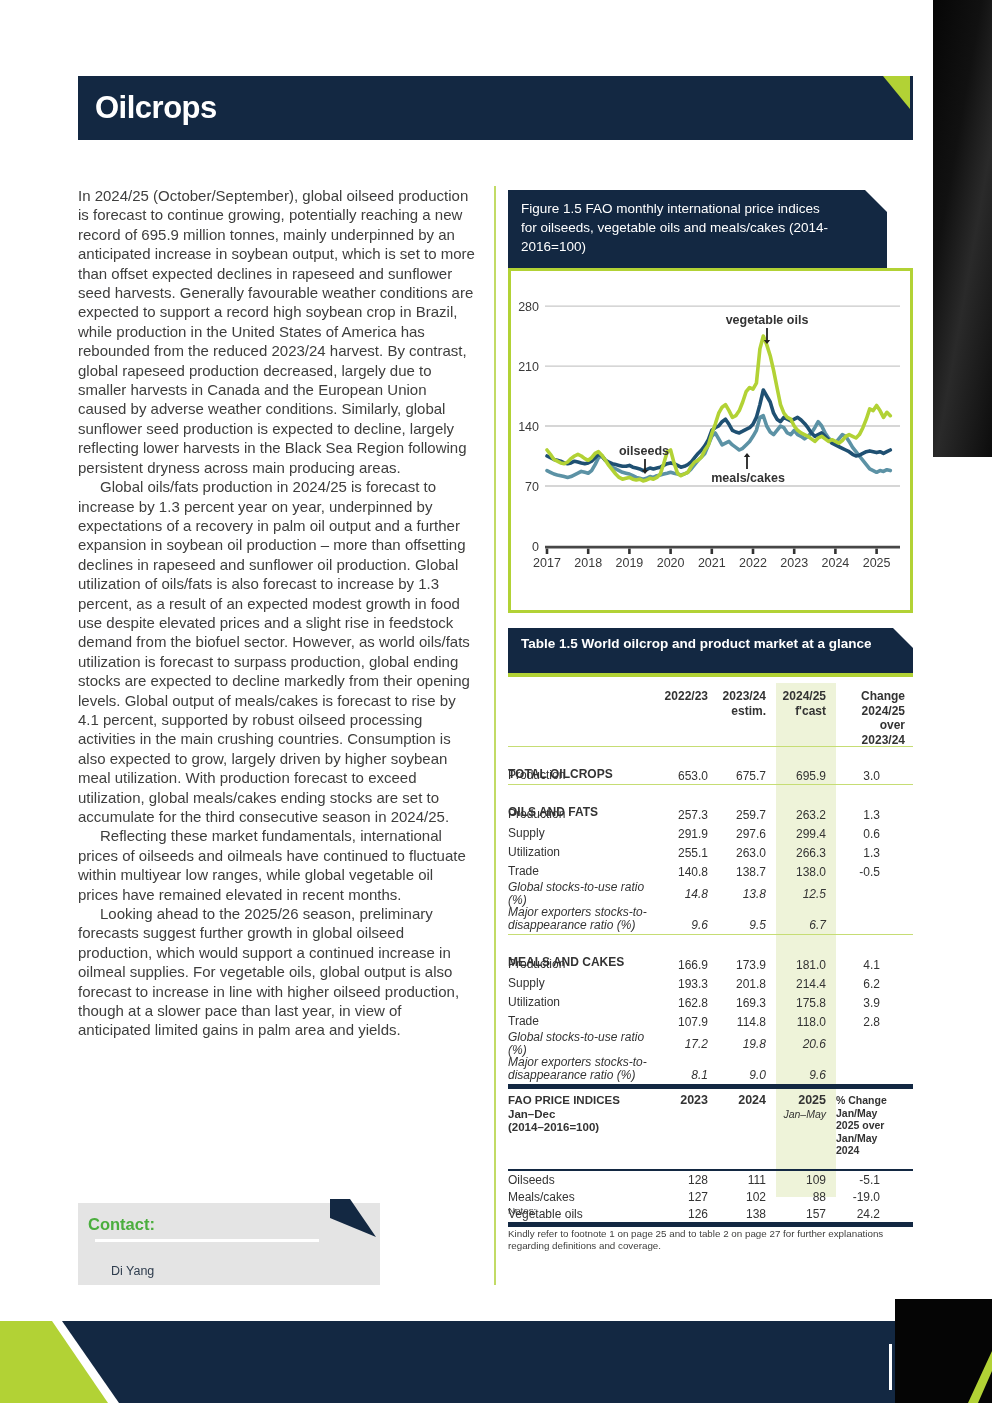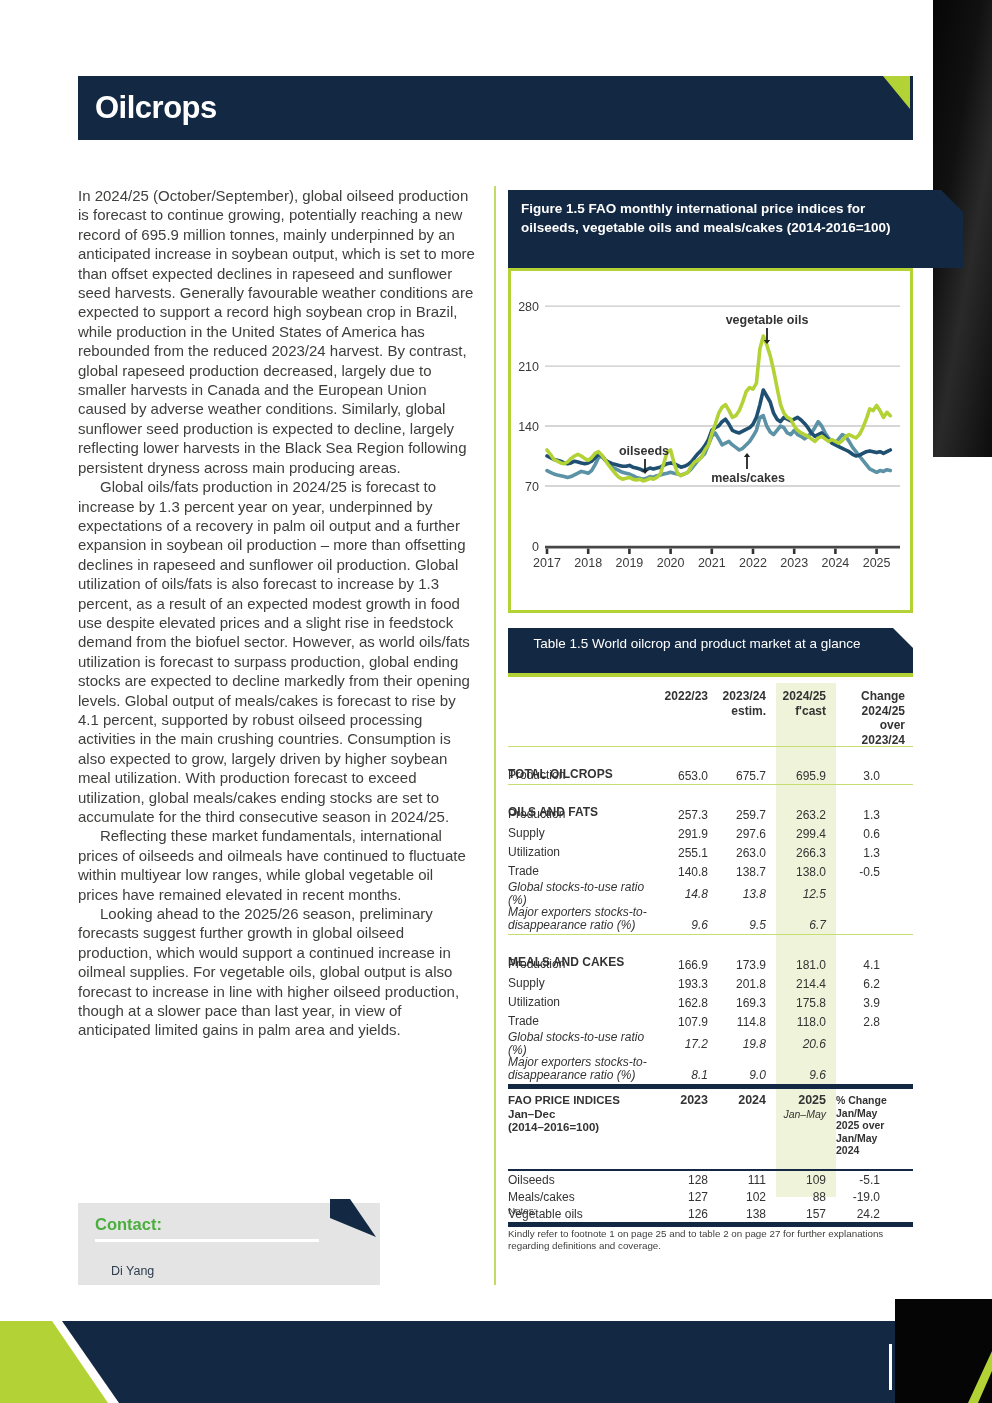--- a/index.html
+++ b/index.html
@@ -21,49 +21,49 @@
   
   .body-col{position:absolute;left:78px;top:186px;width:397px;font-size:15px;line-height:19.4px;
       color:#3e3e3d;text-align:left;}
   .body-col p{margin:0;}
   .body-col p.indent{text-indent:22px;}
 
   .col-divider{position:absolute;left:494px;top:186px;width:2px;height:1099px;background:#c2db66;}
 
   
   .contact-box{position:absolute;left:78px;top:1203px;width:302px;height:82px;background:#e4e4e4;}
-  .contact-box .c-head{margin:0;padding:12px 0 0 17px;font-size:16.5px;font-weight:bold;color:#4bae3e;}
+  .contact-box .c-head{margin:0;padding:12px 0 0 10px;font-size:16.5px;font-weight:bold;color:#4bae3e;}
   .contact-box .c-rule{margin:5px 0 0 17px;width:224px;height:3px;background:#ffffff;}
   .contact-box .c-name{margin:16px;padding:6px 0 0 17px;font-size:12.5px;color:#2e3c4d;}
   .contact-ribbon{position:absolute;right:2px;top:-4px;}
 
   
   .footer-band{position:absolute;left:0;top:1321px;width:895px;height:82px;background:#132842;
       clip-path:polygon(62px 0,100% 0,100% 100%,119px 100%);}
   .footer-green{position:absolute;left:0;top:1321px;width:120px;height:82px;background:#b2d235;
       clip-path:polygon(0 0,52px 0,108px 100%,0 100%);}
   .footer-text{position:absolute;right:132px;top:1400px;text-align:center;color:#ffffff;
       font-size:13px;line-height:16.5px;}
   .footer-vline{position:absolute;left:889px;top:1344px;width:3px;height:46px;background:#ffffff;}
 
   
   .right-col{position:absolute;left:508px;top:0;width:405px;}
 
-  .fig-title{position:absolute;left:0;top:190px;width:455px;height:78px;background:#132842;
-      box-sizing:border-box;padding:9px 58px 0 13px;color:#fff;font-size:13.5px;font-weight:bold;
+  .fig-title{position:absolute;left:0;top:190px;width:379px;height:78px;background:#132842;
+      box-sizing:border-box;padding:9px 58px 0 13px;color:#fff;font-size:13.5px;font-weight:normal;
       line-height:19px;clip-path:polygon(0 0,calc(100% - 22px) 0,100% 22px,100% 100%,0 100%);}
 
   .chart-box{position:absolute;left:0;top:268px;width:405px;height:345px;box-sizing:border-box;
       border:3px solid #b2d235;background:#fff;}
   .chart-box svg{display:block;}
 
   .tbl-title{position:absolute;left:0;top:628px;width:405px;height:49px;background:#132842;
-      box-sizing:border-box;padding:6px 40px 0 13px;color:#fff;font-size:13.5px;font-weight:normal;
+      box-sizing:border-box;padding:6px 40px 0 13px;color:#fff;font-size:13.5px;font-weight:bold;
       line-height:20px;border-bottom:4px solid #b2d235;
-      clip-path:polygon(0 0,calc(100% - 20px) 0,100% 20px,100% 100%,0 100%);text-align:center;}
+      clip-path:polygon(0 0,calc(100% - 20px) 0,100% 20px,100% 100%,0 100%);}
 
   .tbl{position:absolute;left:0;top:683px;width:405px;font-size:12px;color:#333;}
   .band{position:absolute;left:268px;top:0;width:60px;height:514px;background:#eef3d9;z-index:0;}
   .t-row{position:relative;display:grid;grid-template-columns:146px 54px 58px 70px 77px;z-index:1;}
   .t-row .num{text-align:right;}
   .t-row .c3{padding-right:10px;}
   .t-row .c4{padding-right:33px;}
   .t-head{padding-top:6px;height:57px;font-weight:bold;line-height:14.5px;}
   .t-head .cell{white-space:pre-line;}
   .t-head .c4{padding-right:8px;}

